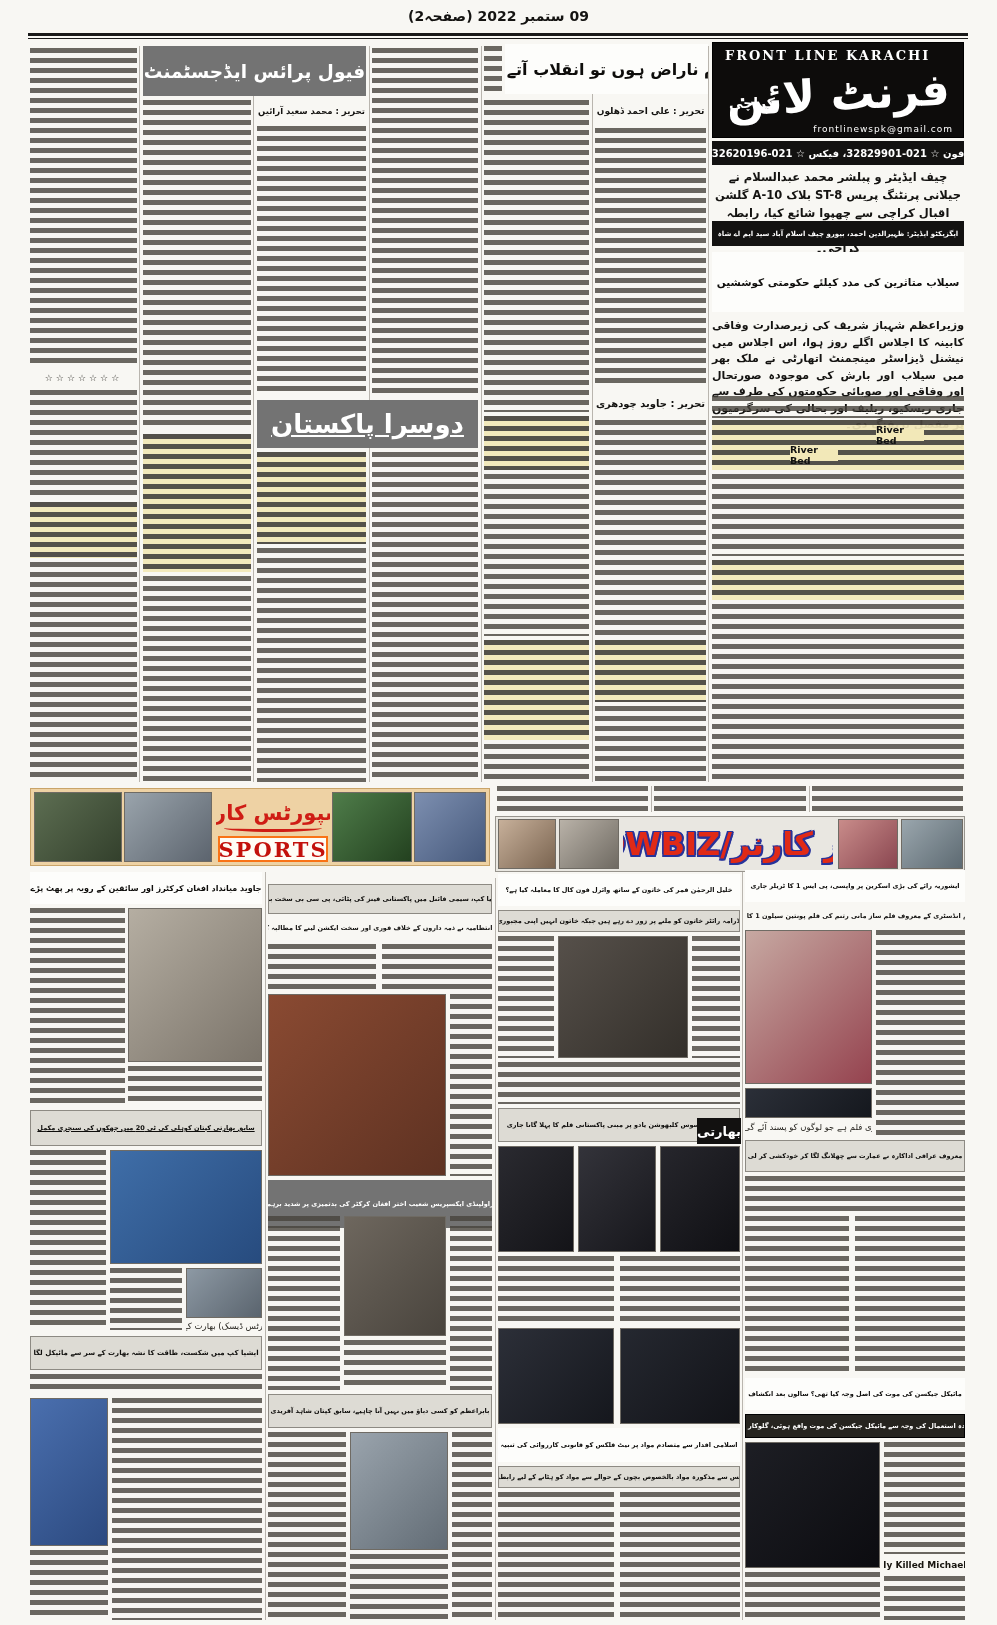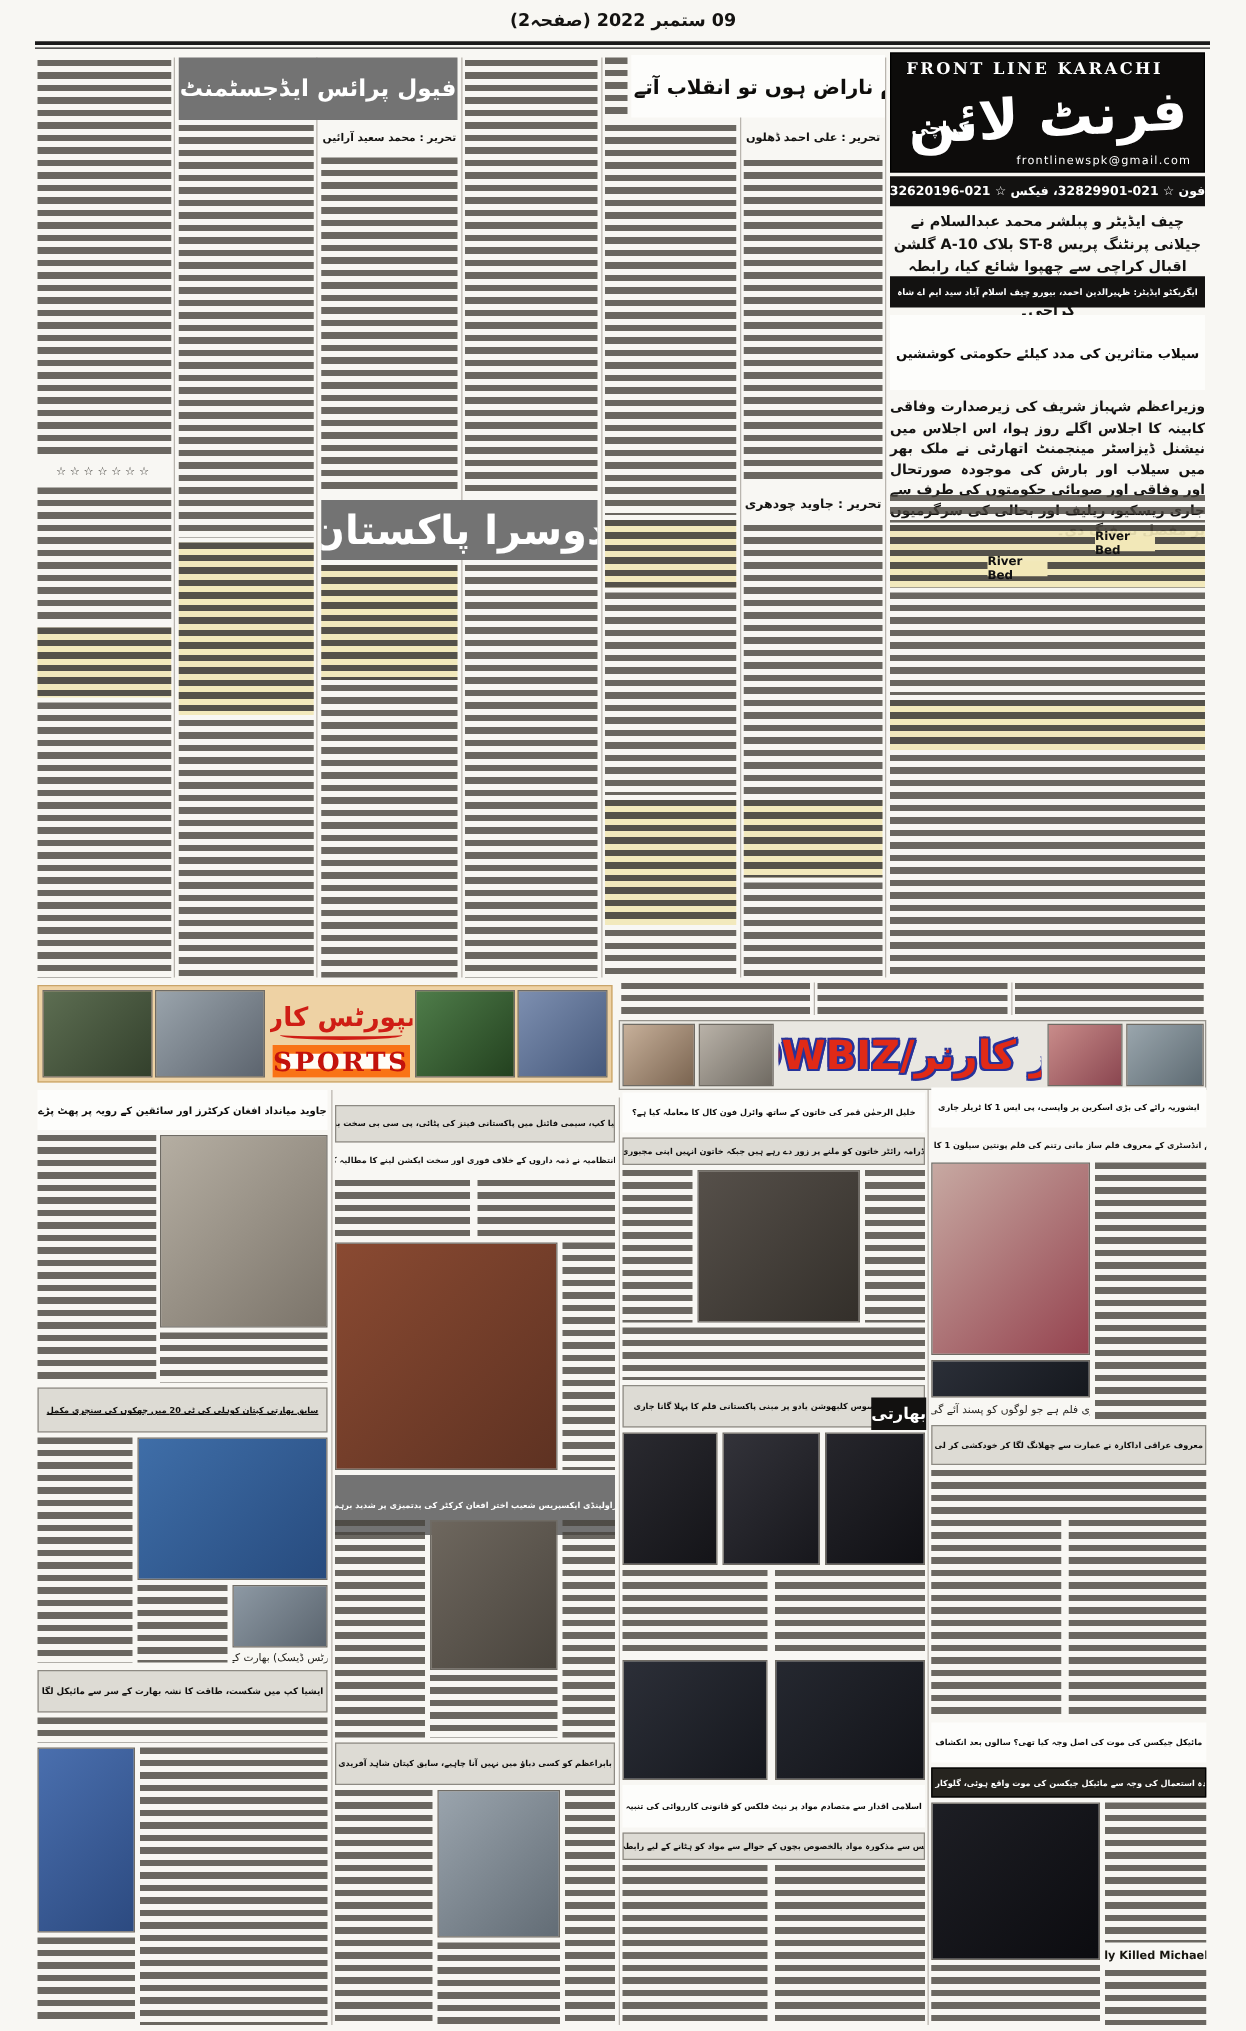--- a/index.html
+++ b/index.html
@@ -24,21 +24,21 @@
   .brand-en{position:absolute;left:12px;top:5px;font-size:13px;font-weight:700;letter-spacing:2px;font-family:"DejaVu Serif",serif}
   .brand-ur{position:absolute;left:0;right:0;top:26px;text-align:center;font-size:44px;font-weight:700;direction:rtl;transform:rotate(-3deg)}
   .brand-city{position:absolute;left:16px;top:52px;font-size:14px;font-weight:700;direction:rtl}
   .brand-mail{position:absolute;right:10px;bottom:3px;font-size:9px;letter-spacing:1px}
   .phonebar{position:absolute;background:#131211;color:#fff;font-weight:700;font-size:13px}
   .pubtext{position:absolute;direction:rtl;text-align:center;font-size:11.5px;font-weight:700;line-height:1.55}
   .introtext{position:absolute;direction:rtl;text-align:justify;font-size:11px;font-weight:700;line-height:1.5}
   .sportsbanner{position:absolute;background:#eed2a4;border:1px solid #c9a469}
   .sb-title{position:absolute;color:#cf1d15;font-weight:700;font-size:21px;direction:rtl;display:flex;align-items:center;justify-content:center;white-space:nowrap;overflow:hidden}
   .sb-swoosh{position:absolute;border-bottom:3px solid #cf1d15;border-radius:50%}
-  .sb-en{position:absolute;background:#fffdf6;border:7px solid #f97316;color:#c3120c;font-family:"DejaVu Serif",serif;font-weight:700;font-size:21px;letter-spacing:2px;display:flex;align-items:center;justify-content:center}
+  .sb-en{position:absolute;background:#fffdf6;border:2px solid #f97316;color:#c3120c;font-family:"DejaVu Serif",serif;font-weight:700;font-size:21px;letter-spacing:2px;display:flex;align-items:center;justify-content:center}
   .showbanner{position:absolute;background:#e9e7e1;border:1px solid #97948d}
   .show-title{position:absolute;color:#e02a17;font-weight:700;font-size:32px;direction:rtl;display:flex;align-items:center;justify-content:center;white-space:nowrap;overflow:hidden;
     text-shadow:1.5px 1.5px 0 #27339b,-1.5px -1.5px 0 #27339b,1.5px -1.5px 0 #27339b,-1.5px 1.5px 0 #27339b,0 2px 0 #27339b,2px 0 0 #27339b}
   .chip{position:absolute;background:#f2e8b8;color:#111;font-weight:700;font-size:9.5px;display:flex;align-items:center;justify-content:center}
   .blackchip{position:absolute;background:#121110;color:#fff;font-weight:700;font-size:13px;display:flex;align-items:center;justify-content:center;direction:rtl}
   .entext{position:absolute;font-weight:700;font-size:9px;color:#17150f;display:flex;align-items:center;justify-content:center;white-space:nowrap;overflow:hidden}
 </style>
 </head>
 <body>
 
@@ -88,21 +88,21 @@
 <div class="txt hl" style="left:484px;top:640px;width:105px;height:100px"></div>
 <div class="txt" style="left:484px;top:744px;width:105px;height:38px"></div>
 
 <div class="h-black fit" style="left: 143px; top: 46px; width: 223px; height: 50px; font-size: 18.5px;">فیول پرائس ایڈجسٹمنٹ</div>
 <div class="byline fit" style="left: 257px; top: 100px; width: 109px; height: 22px; font-size: 8.5px;">تحریر : محمد سعید آرائیں</div>
 <div class="txt" style="left:143px;top:100px;width:108px;height:330px"></div>
 <div class="txt hl" style="left:143px;top:434px;width:108px;height:138px"></div>
 <div class="txt" style="left:143px;top:576px;width:108px;height:206px"></div>
 <div class="txt" style="left:257px;top:126px;width:109px;height:270px"></div>
 
-<div class="h-black fit" style="left: 257px; top: 400px; width: 221px; height: 48px; font-size: 32px;">دوسرا پاکستان</div>
+<div class="h-black fit" style="left: 257px; top: 400px; width: 221px; height: 48px; font-size: 26px; text-decoration: underline;">دوسرا پاکستان</div>
 <div class="txt hl" style="left:257px;top:452px;width:109px;height:92px"></div>
 <div class="txt" style="left:257px;top:548px;width:109px;height:234px"></div>
 <div class="txt" style="left:372px;top:48px;width:106px;height:348px"></div>
 <div class="txt" style="left:372px;top:452px;width:106px;height:330px"></div>
 
 <div class="txt" style="left:30px;top:48px;width:107px;height:320px"></div>
 <div class="stars" style="left:30px;top:370px;width:107px;height:16px">☆☆☆☆☆☆☆</div>
 <div class="txt" style="left:30px;top:390px;width:107px;height:108px"></div>
 <div class="txt hl" style="left:30px;top:502px;width:107px;height:56px"></div>
 <div class="txt" style="left:30px;top:562px;width:107px;height:220px"></div>

